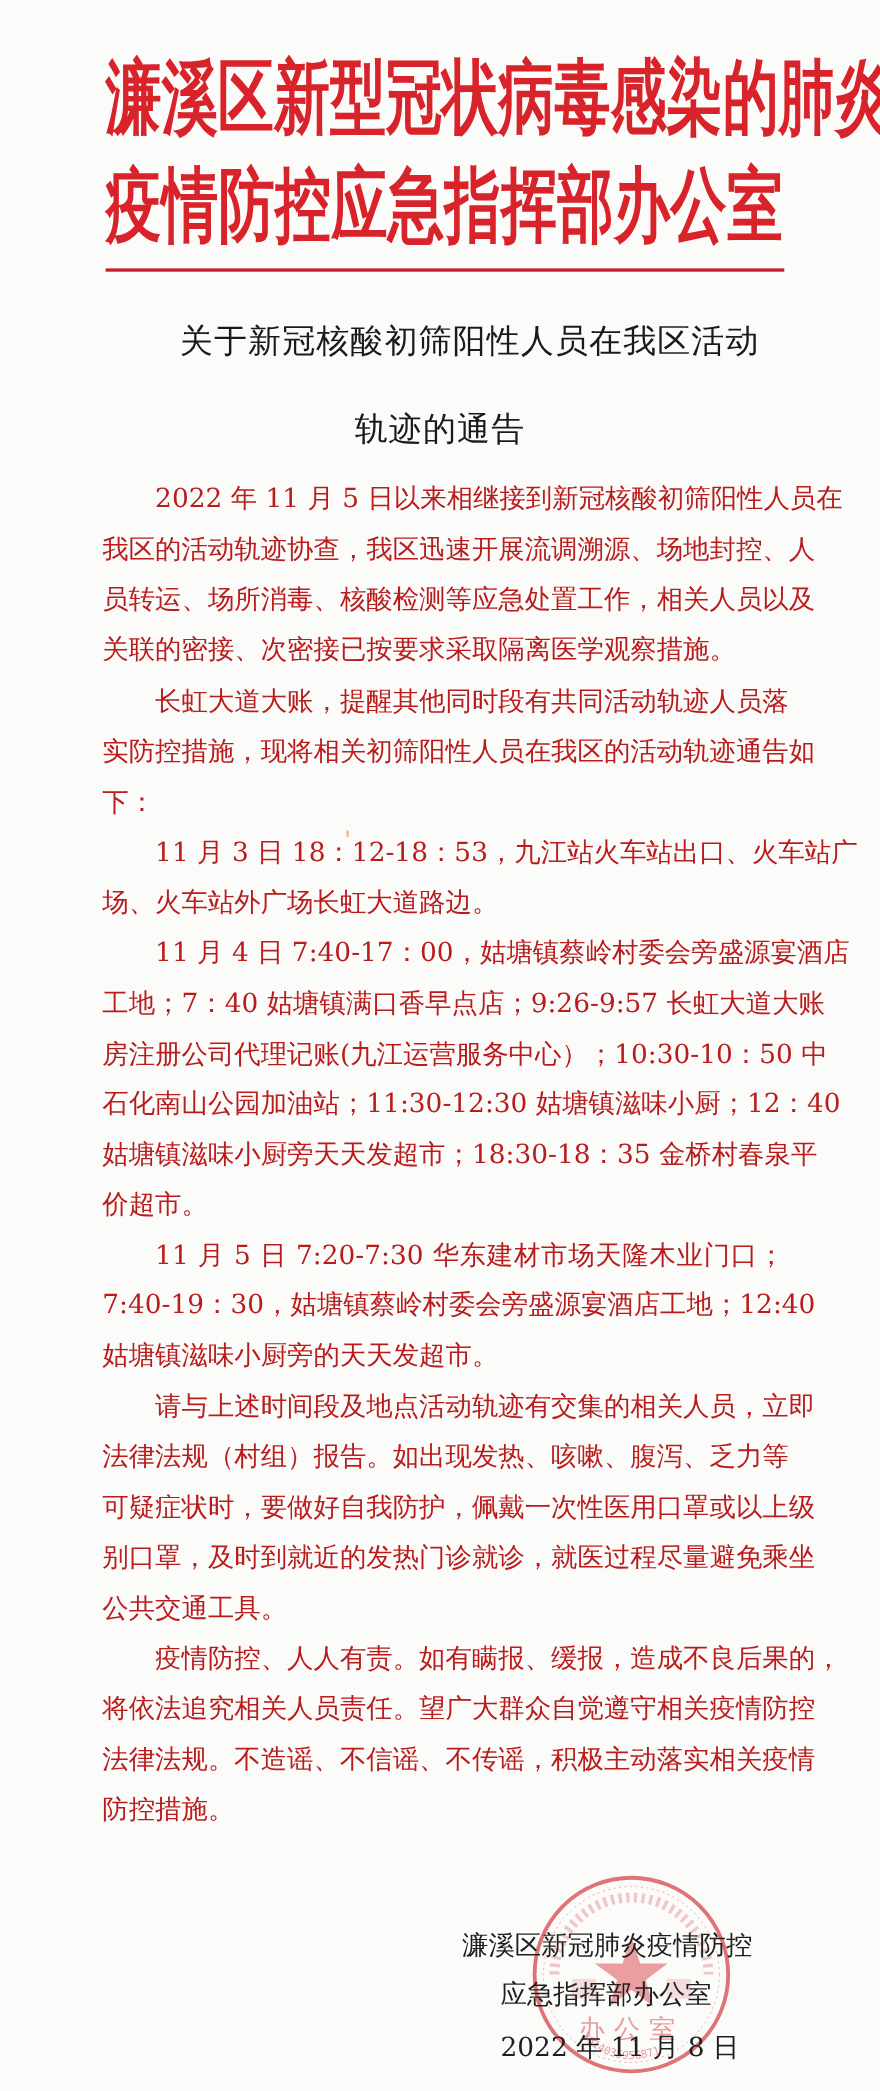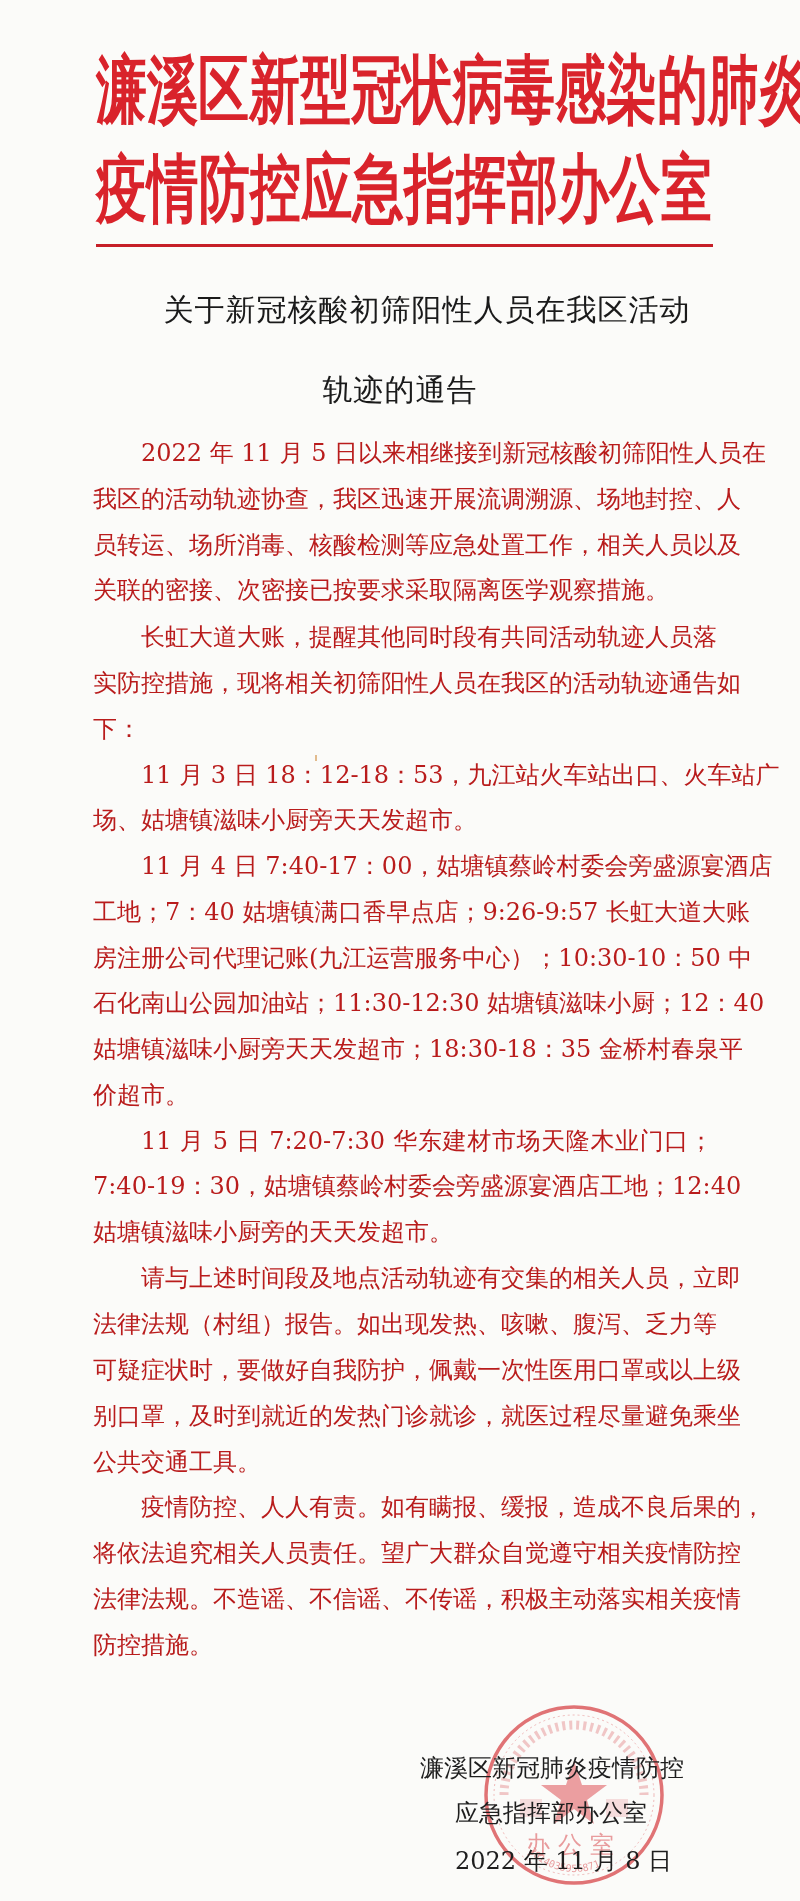--- a/index.html
+++ b/index.html
@@ -162,21 +162,21 @@
   <div class="body-line indent" style="top:435px">2022 年 11 月 5 日以来相继接到新冠核酸初筛阳性人员在</div>
   <div class="body-line" style="top:481px">我区的活动轨迹协查，我区迅速开展流调溯源、场地封控、人</div>
   <div class="body-line" style="top:527px">员转运、场所消毒、核酸检测等应急处置工作，相关人员以及</div>
   <div class="body-line last" style="top:572px">关联的密接、次密接已按要求采取隔离医学观察措施。</div>
 
   <div class="body-line indent" style="top:619px">长虹大道大账，提醒其他同时段有共同活动轨迹人员落</div>
   <div class="body-line" style="top:665px">实防控措施，现将相关初筛阳性人员在我区的活动轨迹通告如</div>
   <div class="body-line last" style="top:711px">下：</div>
 
   <div class="body-line indent" style="top:757px">11 月 3 日 18：12-18：53，九江站火车站出口、火车站广</div>
-  <div class="body-line last" style="top:802px">场、姑塘镇滋味小厨旁天天发超市。</div>
+  <div class="body-line last" style="top:802px">场、火车站外广场长虹大道路边。</div>
 
   <div class="body-line indent" style="top:848px">11 月 4 日 7:40-17：00，姑塘镇蔡岭村委会旁盛源宴酒店</div>
   <div class="body-line" style="top:894px">工地；7：40 姑塘镇满口香早点店；9:26-9:57 长虹大道大账</div>
   <div class="body-line" style="top:940px">房注册公司代理记账(九江运营服务中心）；10:30-10：50 中</div>
   <div class="body-line" style="top:985px">石化南山公园加油站；11:30-12:30 姑塘镇滋味小厨；12：40</div>
   <div class="body-line" style="top:1031px">姑塘镇滋味小厨旁天天发超市；18:30-18：35 金桥村春泉平</div>
   <div class="body-line last" style="top:1077px">价超市。</div>
 
   <div class="body-line indent" style="top:1123px">11 月 5 日 7:20-7:30 华东建材市场天隆木业门口；</div>
   <div class="body-line" style="top:1168px">7:40-19：30，姑塘镇蔡岭村委会旁盛源宴酒店工地；12:40</div>

